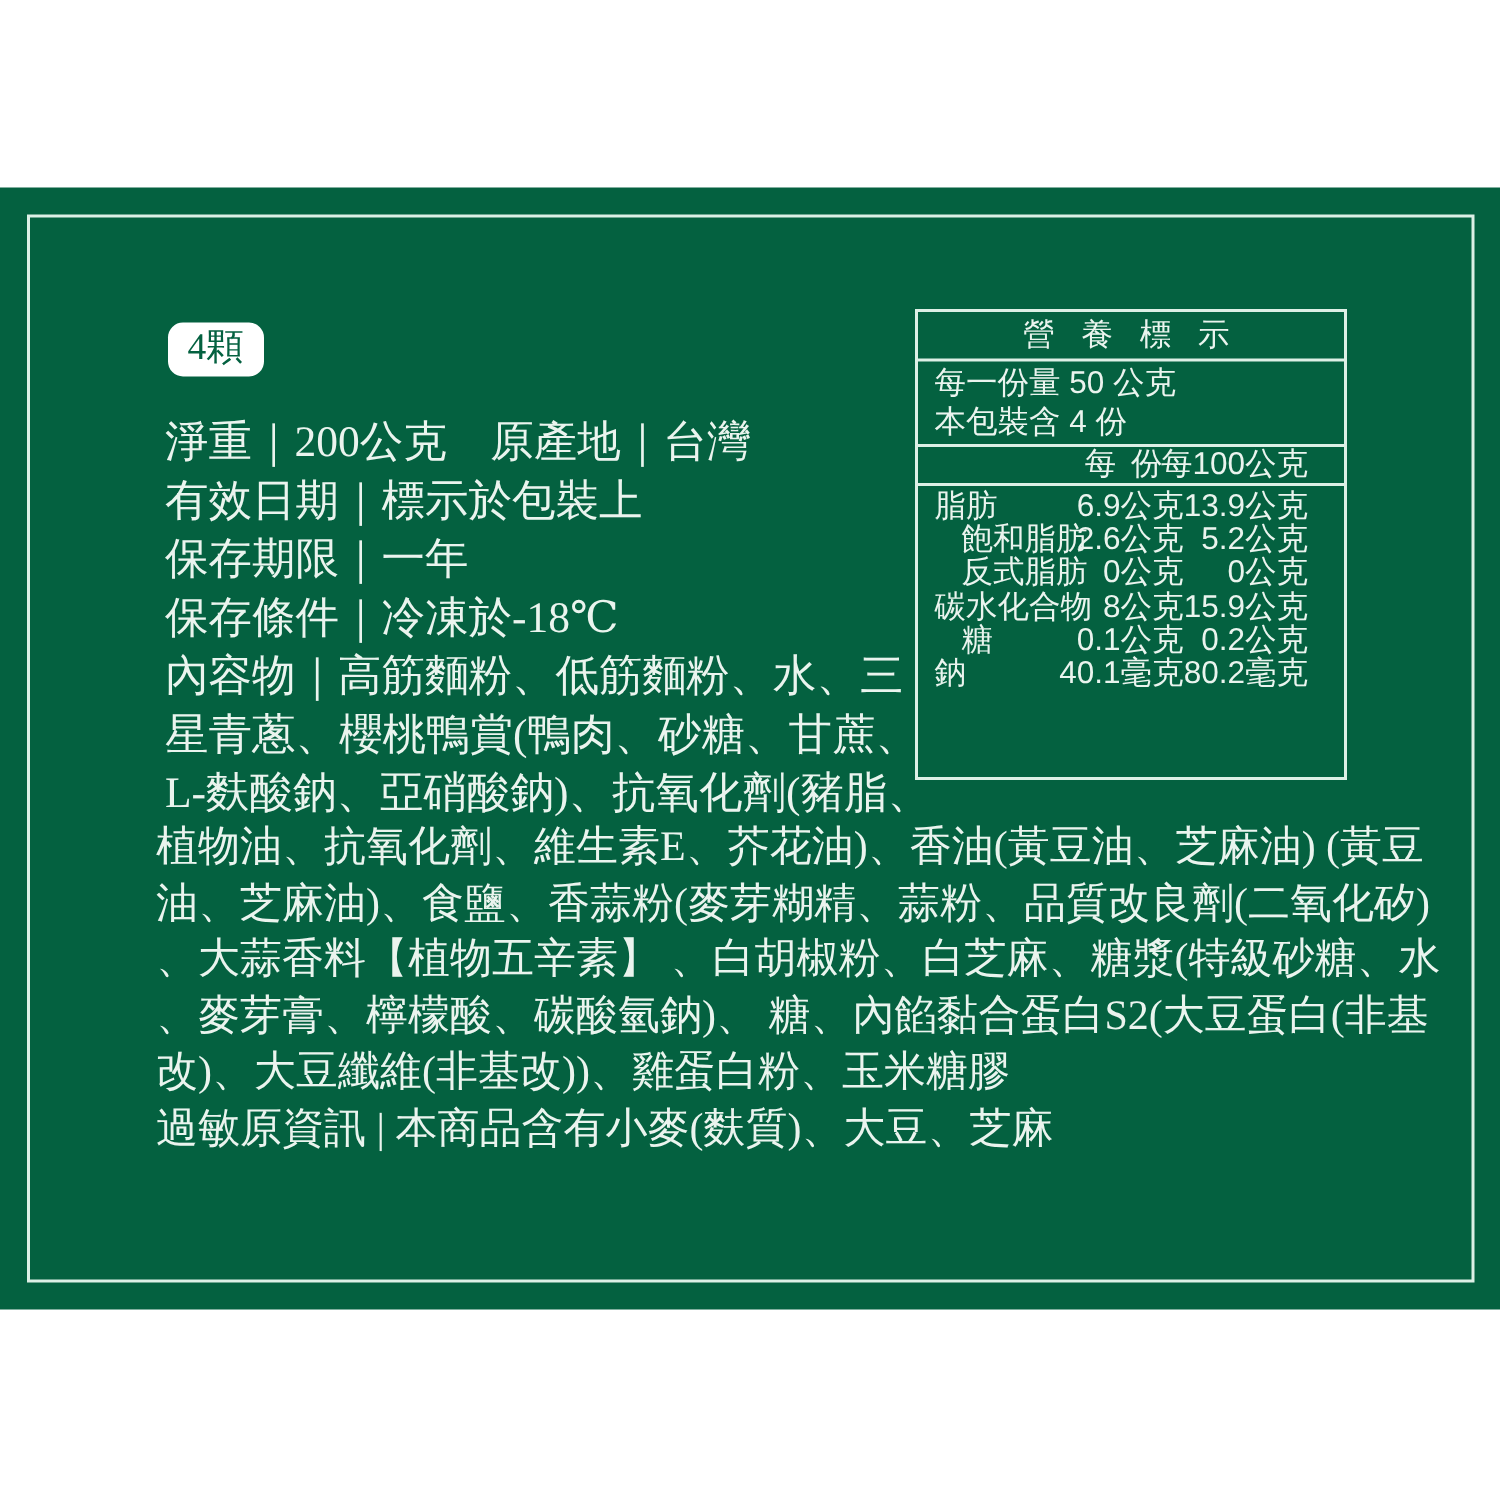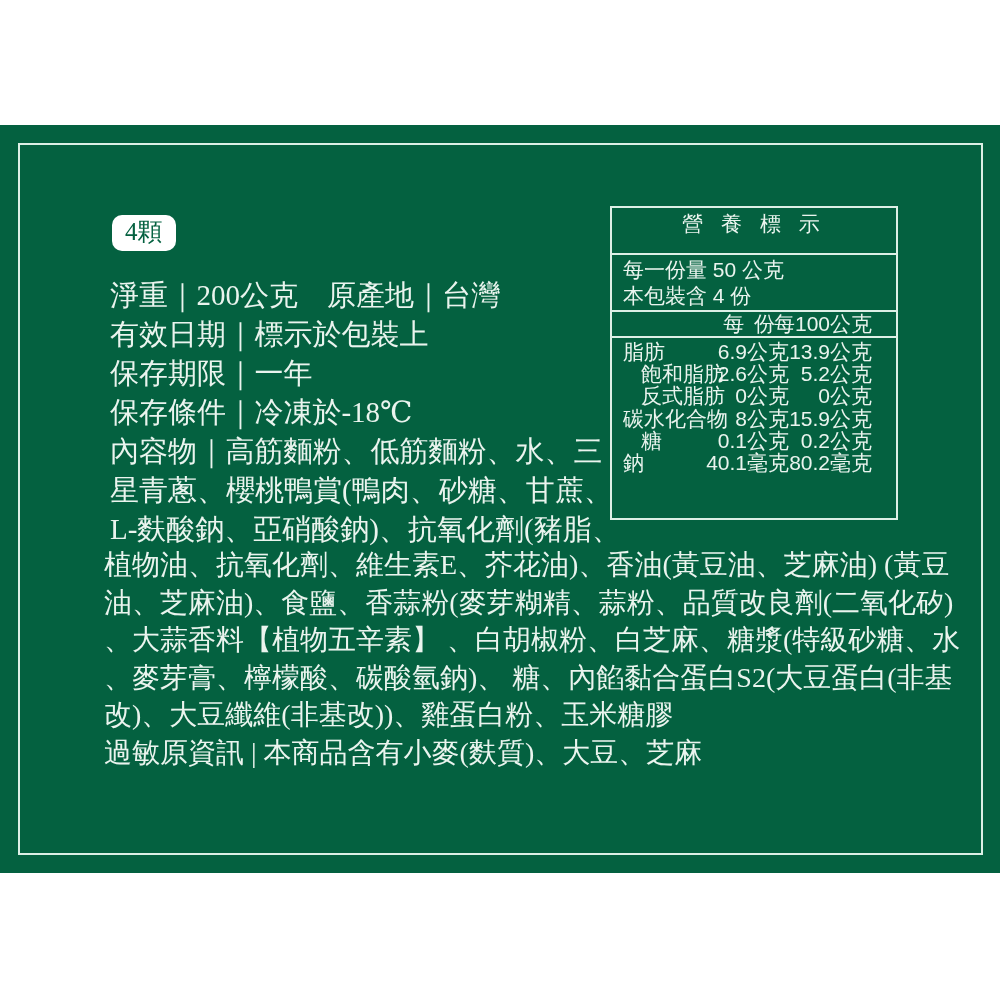--- a/index.html
+++ b/index.html
@@ -73,21 +73,21 @@
     left: 610px;
     top: 81px;
     width: 288px;
     height: 314px;
     border: 2px solid var(--frame, #e6f3ec);
     box-sizing: border-box;
     font-family: "Liberation Sans", "DejaVu Sans", sans-serif;
     font-size: 21px;
   }
   .n-title {
-    height: 47px;
+    height: 33px;
     line-height: 31px;
     text-align: center;
     letter-spacing: 6px;
     border-bottom: 2px solid var(--frame, #e6f3ec);
     box-sizing: border-box;
   }
   .n-serving {
     height: 57px;
     box-sizing: border-box;
     border-bottom: 2px solid var(--frame, #e6f3ec);

